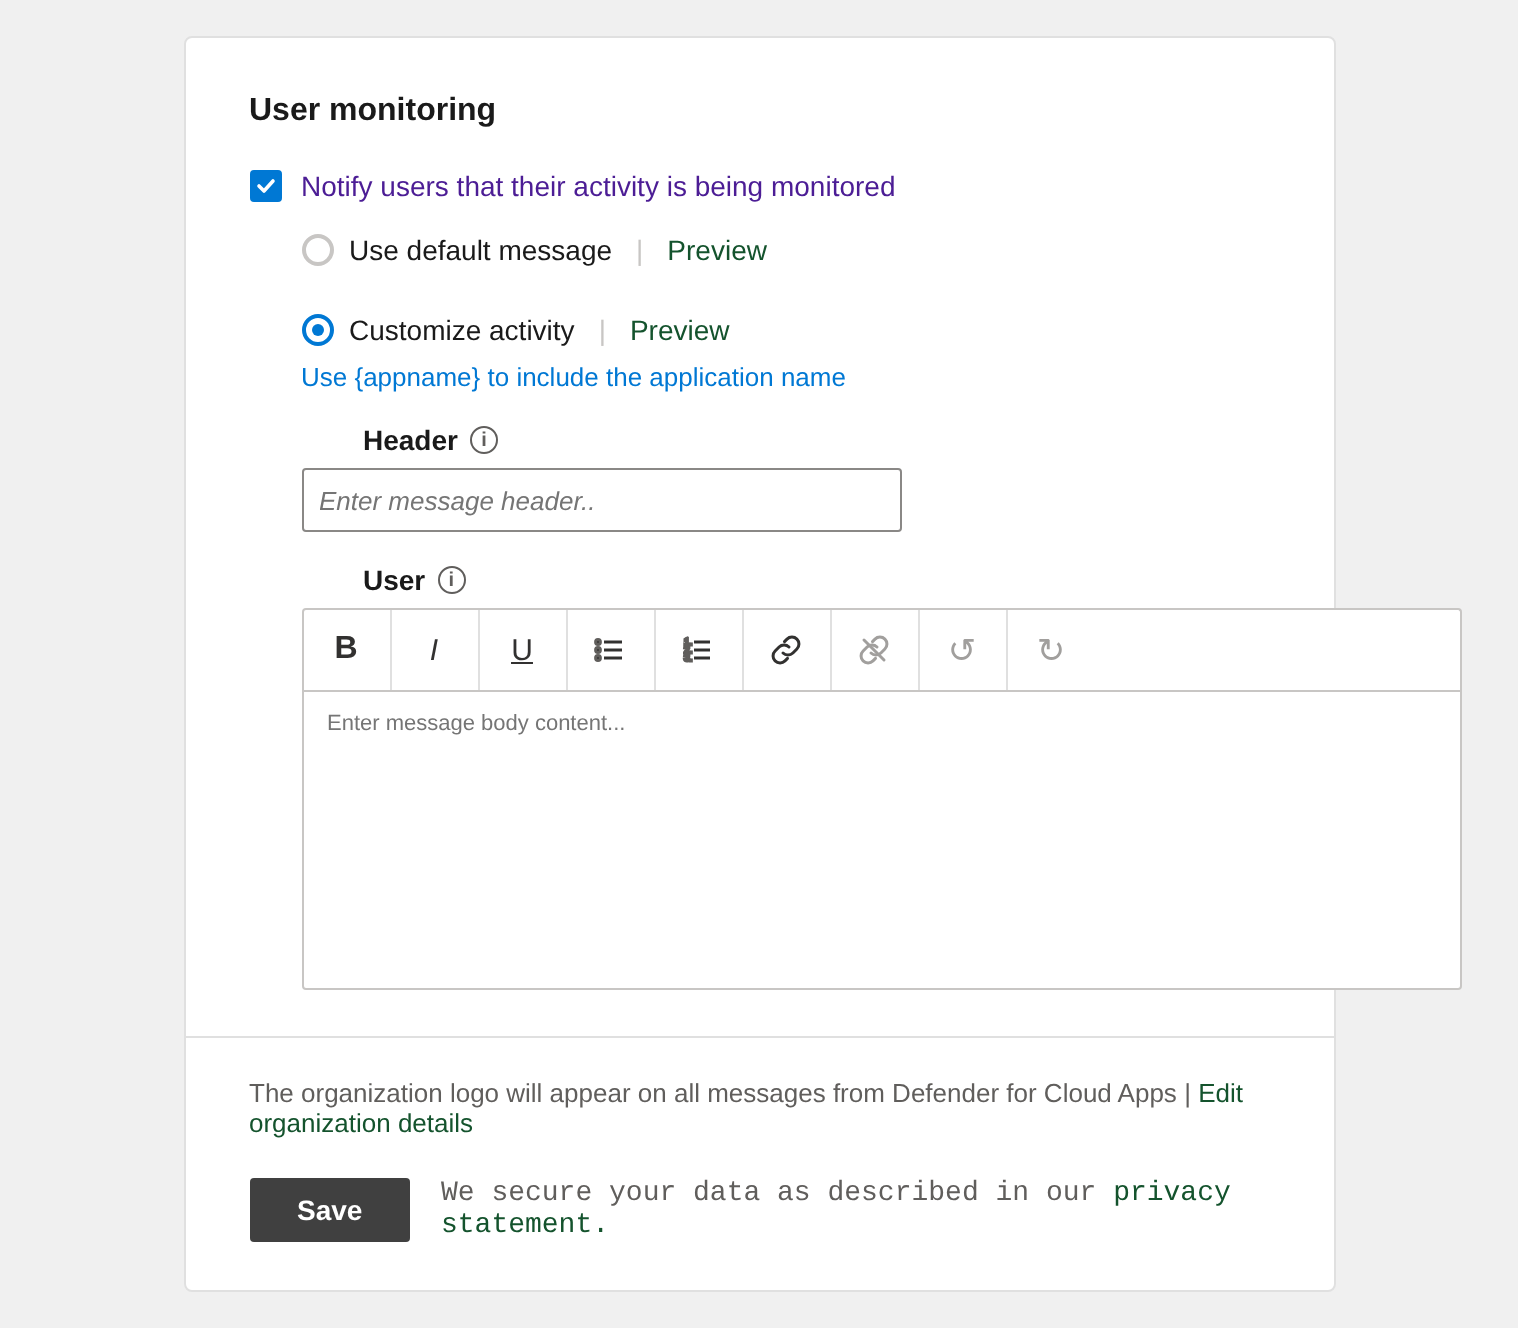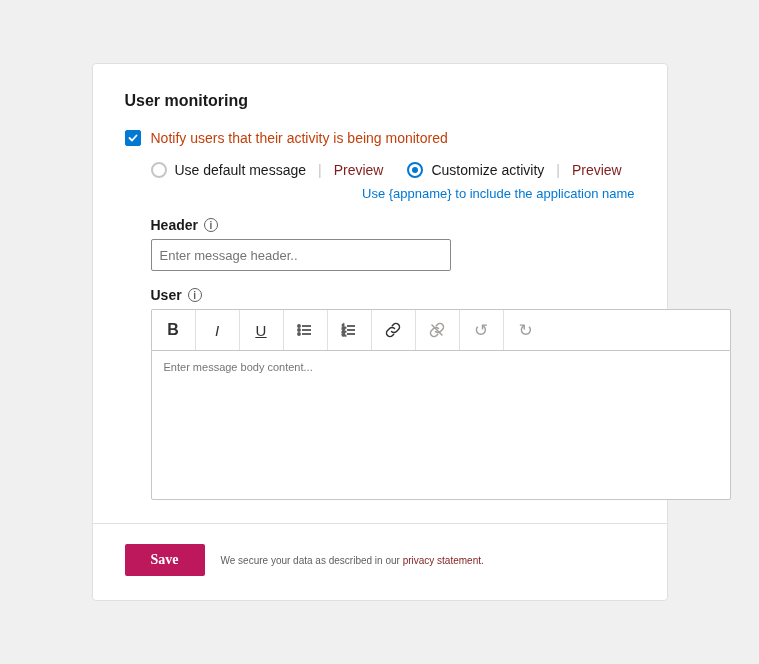--- a/index.html
+++ b/index.html
@@ -41,26 +41,26 @@
       display: flex;
       align-items: center;
       justify-content: center;
       flex-shrink: 0;
     }
     .checkbox-box svg {
       width: 10px;
       height: 10px;
     }
     .checkbox-label {
-      color: #c2410c;
+      color: #4c1d95;
     }
     .radio-group {
       margin-left: 26px;
       display: flex;
-      flex-direction: row;
+      flex-direction: column;
       gap: 24px;
       margin-bottom: 8px;
     }
     .radio-row {
       display: flex;
       align-items: center;
       gap: 8px;
     }
     .radio-outer {
       width: 16px;
@@ -79,47 +79,47 @@
     .radio-inner {
       width: 6px;
       height: 6px;
       border-radius: 50%;
       background: #0078d4;
     }
     .radio-label {
       color: #1a1a1a;
     }
     .link {
-      color: #7f1d1d;
+      color: #14532d;
       text-decoration: none;
       cursor: pointer;
     }
     .separator {
       color: #c8c6c4;
       margin: 0 4px;
     }
     .hint-text {
       margin-left: 26px;
       color: #0078d4;
       font-size: 13px;
       margin-top: 2px;
       margin-bottom: 16px;
-      text-align: right;
     }
     .field-group {
       margin-left: 26px;
       margin-bottom: 16px;
     }
     .field-label {
       display: flex;
       align-items: center;
       gap: 6px;
       font-weight: 600;
       margin-bottom: 6px;
       color: #1a1a1a;
+      margin-left: 31px;
     }
     .info-icon {
       width: 14px;
       height: 14px;
       border-radius: 50%;
       border: 1.5px solid #605e5c;
       display: inline-flex;
       align-items: center;
       justify-content: center;
       font-size: 10px;
@@ -129,20 +129,21 @@
     }
     .text-input {
       width: 300px;
       height: 32px;
       border: 1px solid #8a8886;
       border-radius: 2px;
       padding: 0 8px;
       font-size: 13px;
       color: #8b5cf6;
       outline: none;
+      font-style: italic;
     }
     .toolbar {
       display: flex;
       border: 1px solid #c8c6c4;
       border-bottom: none;
       border-radius: 2px 2px 0 0;
       background: #fff;
       width: 580px;
     }
     .toolbar-btn {
@@ -185,34 +186,34 @@
       font-size: 13px;
       color: #605e5c;
       margin-bottom: 20px;
     }
     .save-row {
       display: flex;
       align-items: center;
       gap: 16px;
     }
     .save-btn {
-      background: #be185d;
+      background: #404040;
       color: #fff;
       border: none;
       border-radius: 2px;
       padding: 8px 24px;
       font-size: 14px;
       font-weight: 600;
       cursor: pointer;
       min-width: 80px;
-      font-family: Liberation Serif, serif;
     }
     .privacy-text {
-      font-size: 10px;
+      font-size: 14px;
       color: #605e5c;
+      font-family: Liberation Mono, monospace;
     }
     .icon-svg {
       width: 16px;
       height: 16px;
       stroke: #605e5c;
       fill: none;
       stroke-width: 1.5;
     }
   </style>
 </head>
@@ -310,20 +311,25 @@
       <button class="toolbar-btn" style="font-size:17px; color:#a19f9d;">↺</button>
       <button class="toolbar-btn" style="font-size:17px; color:#a19f9d;">↻</button>
     </div>
 
     
     <textarea class="body-textarea" placeholder="Enter message body content..." style=""></textarea>
   </div>
 
   <hr class="divider">
 
+  <div class="footer-info">
+    <span>The organization logo will appear on all messages from Defender for Cloud Apps</span>
+    <span> | </span>
+    <a class="link">Edit organization details</a>
+  </div>
 
   <div class="save-row">
     <button class="save-btn">Save</button>
     <div class="privacy-text">
       <span>We secure your data as described in our</span>
       <a class="link">privacy statement.</a>
     </div>
   </div>
 </div>
 

